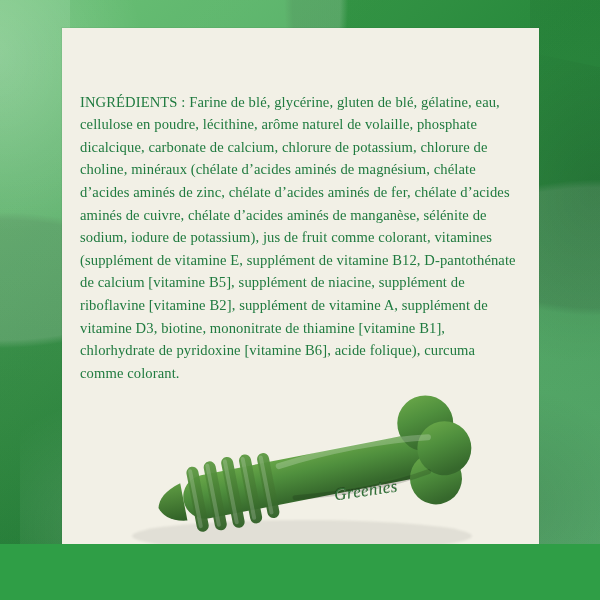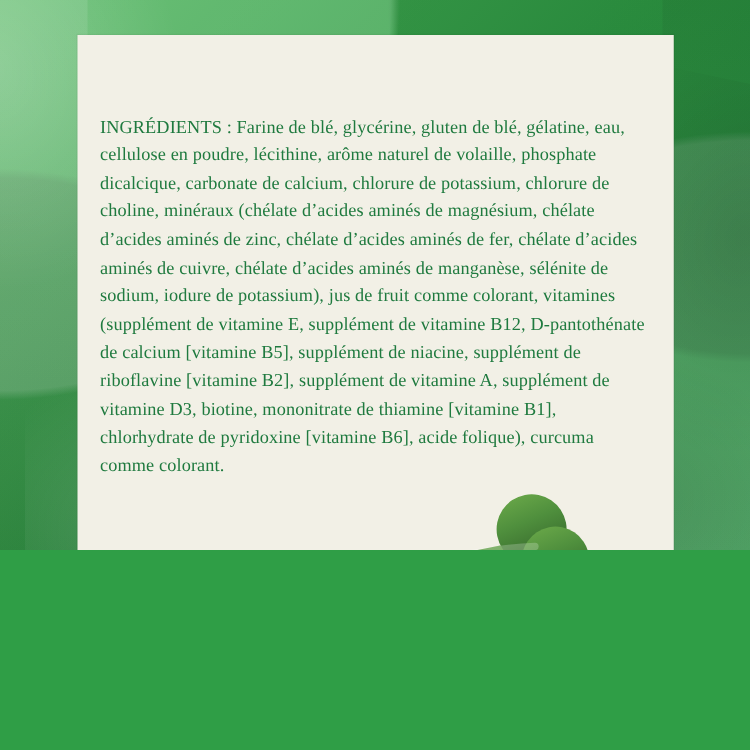--- a/index.html
+++ b/index.html
@@ -9,21 +9,21 @@
   body {
     width: 600px;
     height: 600px;
     overflow: hidden;
     font-family: "Liberation Serif", serif;
     background: #2f9e46;
   }
   .page {
     position: relative;
     width: 600px;
-    height: 440px;
+    height: 544px;
     background:
       radial-gradient(circle at 0% 0%, rgba(255,255,255,0.18) 0 42%, rgba(255,255,255,0) 43%),
       radial-gradient(circle at 100% 0%, rgba(0,0,0,0.10) 0 38%, rgba(0,0,0,0) 39%),
       radial-gradient(circle at 0% 100%, rgba(0,0,0,0.12) 0 40%, rgba(0,0,0,0) 41%),
       radial-gradient(circle at 100% 100%, rgba(255,255,255,0.16) 0 44%, rgba(255,255,255,0) 45%),
       linear-gradient(135deg, #49b257 0%, #2e9a44 50%, #1f8a3a 100%);
     overflow: hidden;
   }
   
   .deco {

